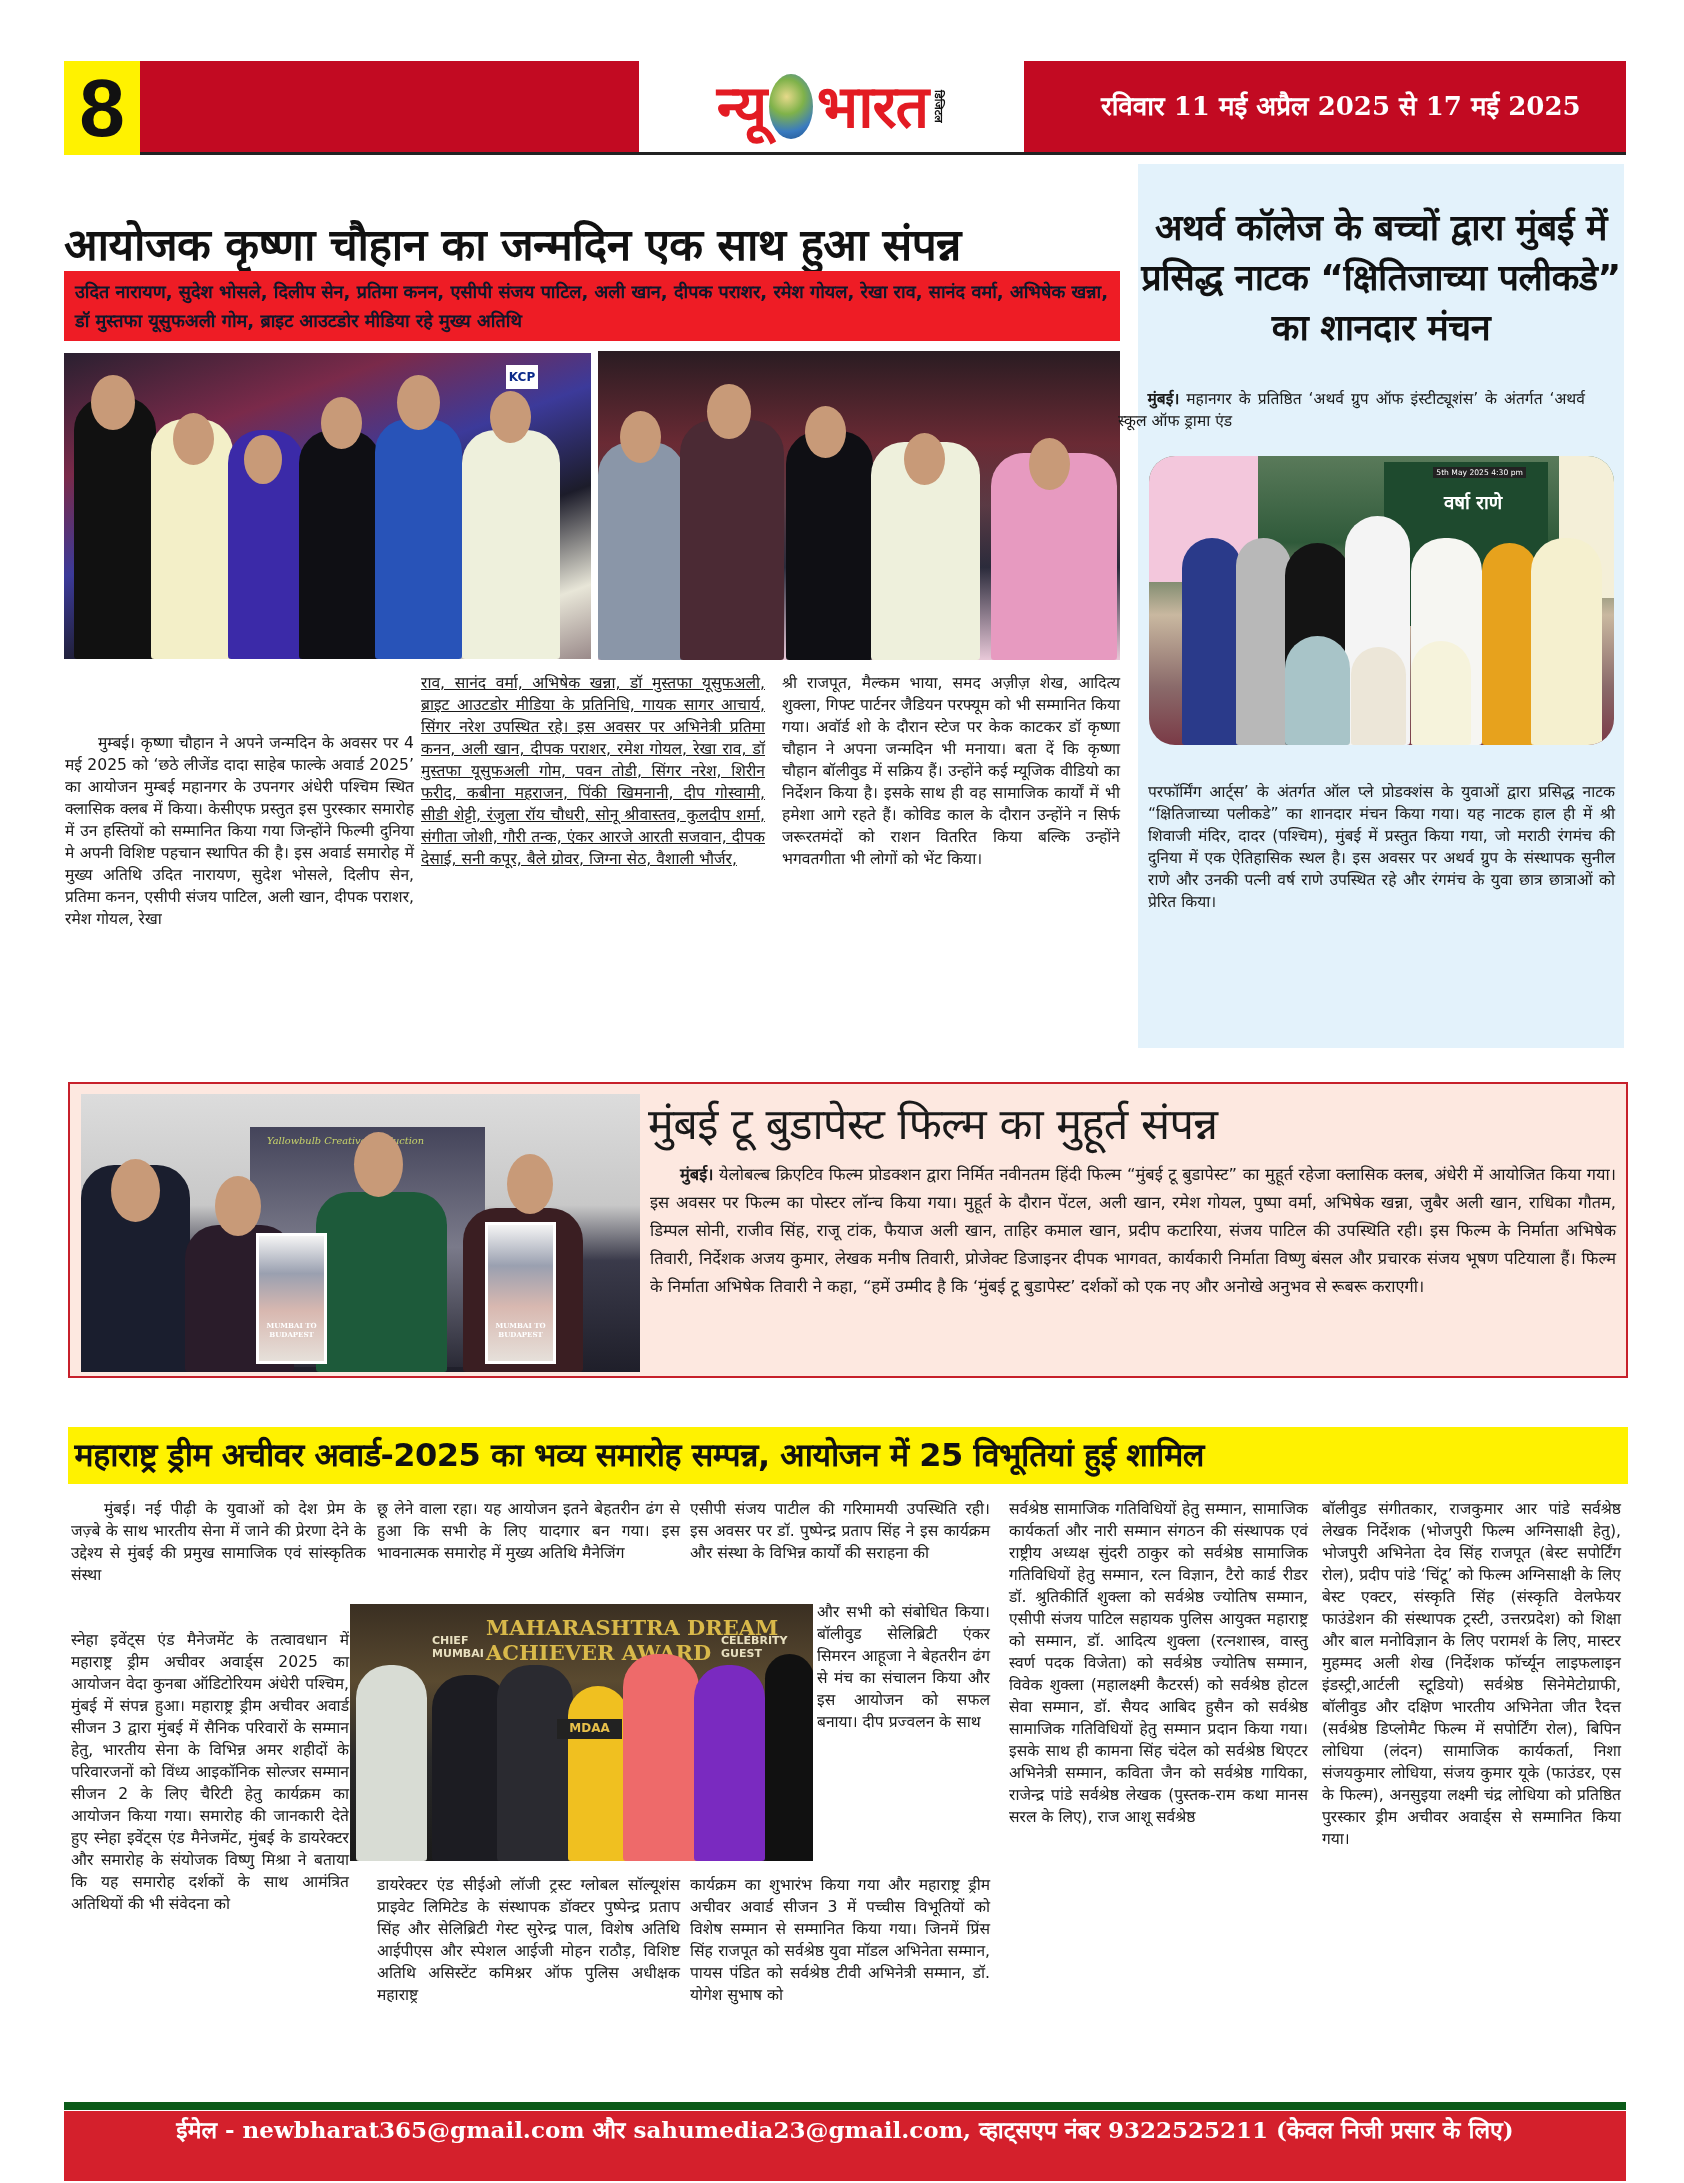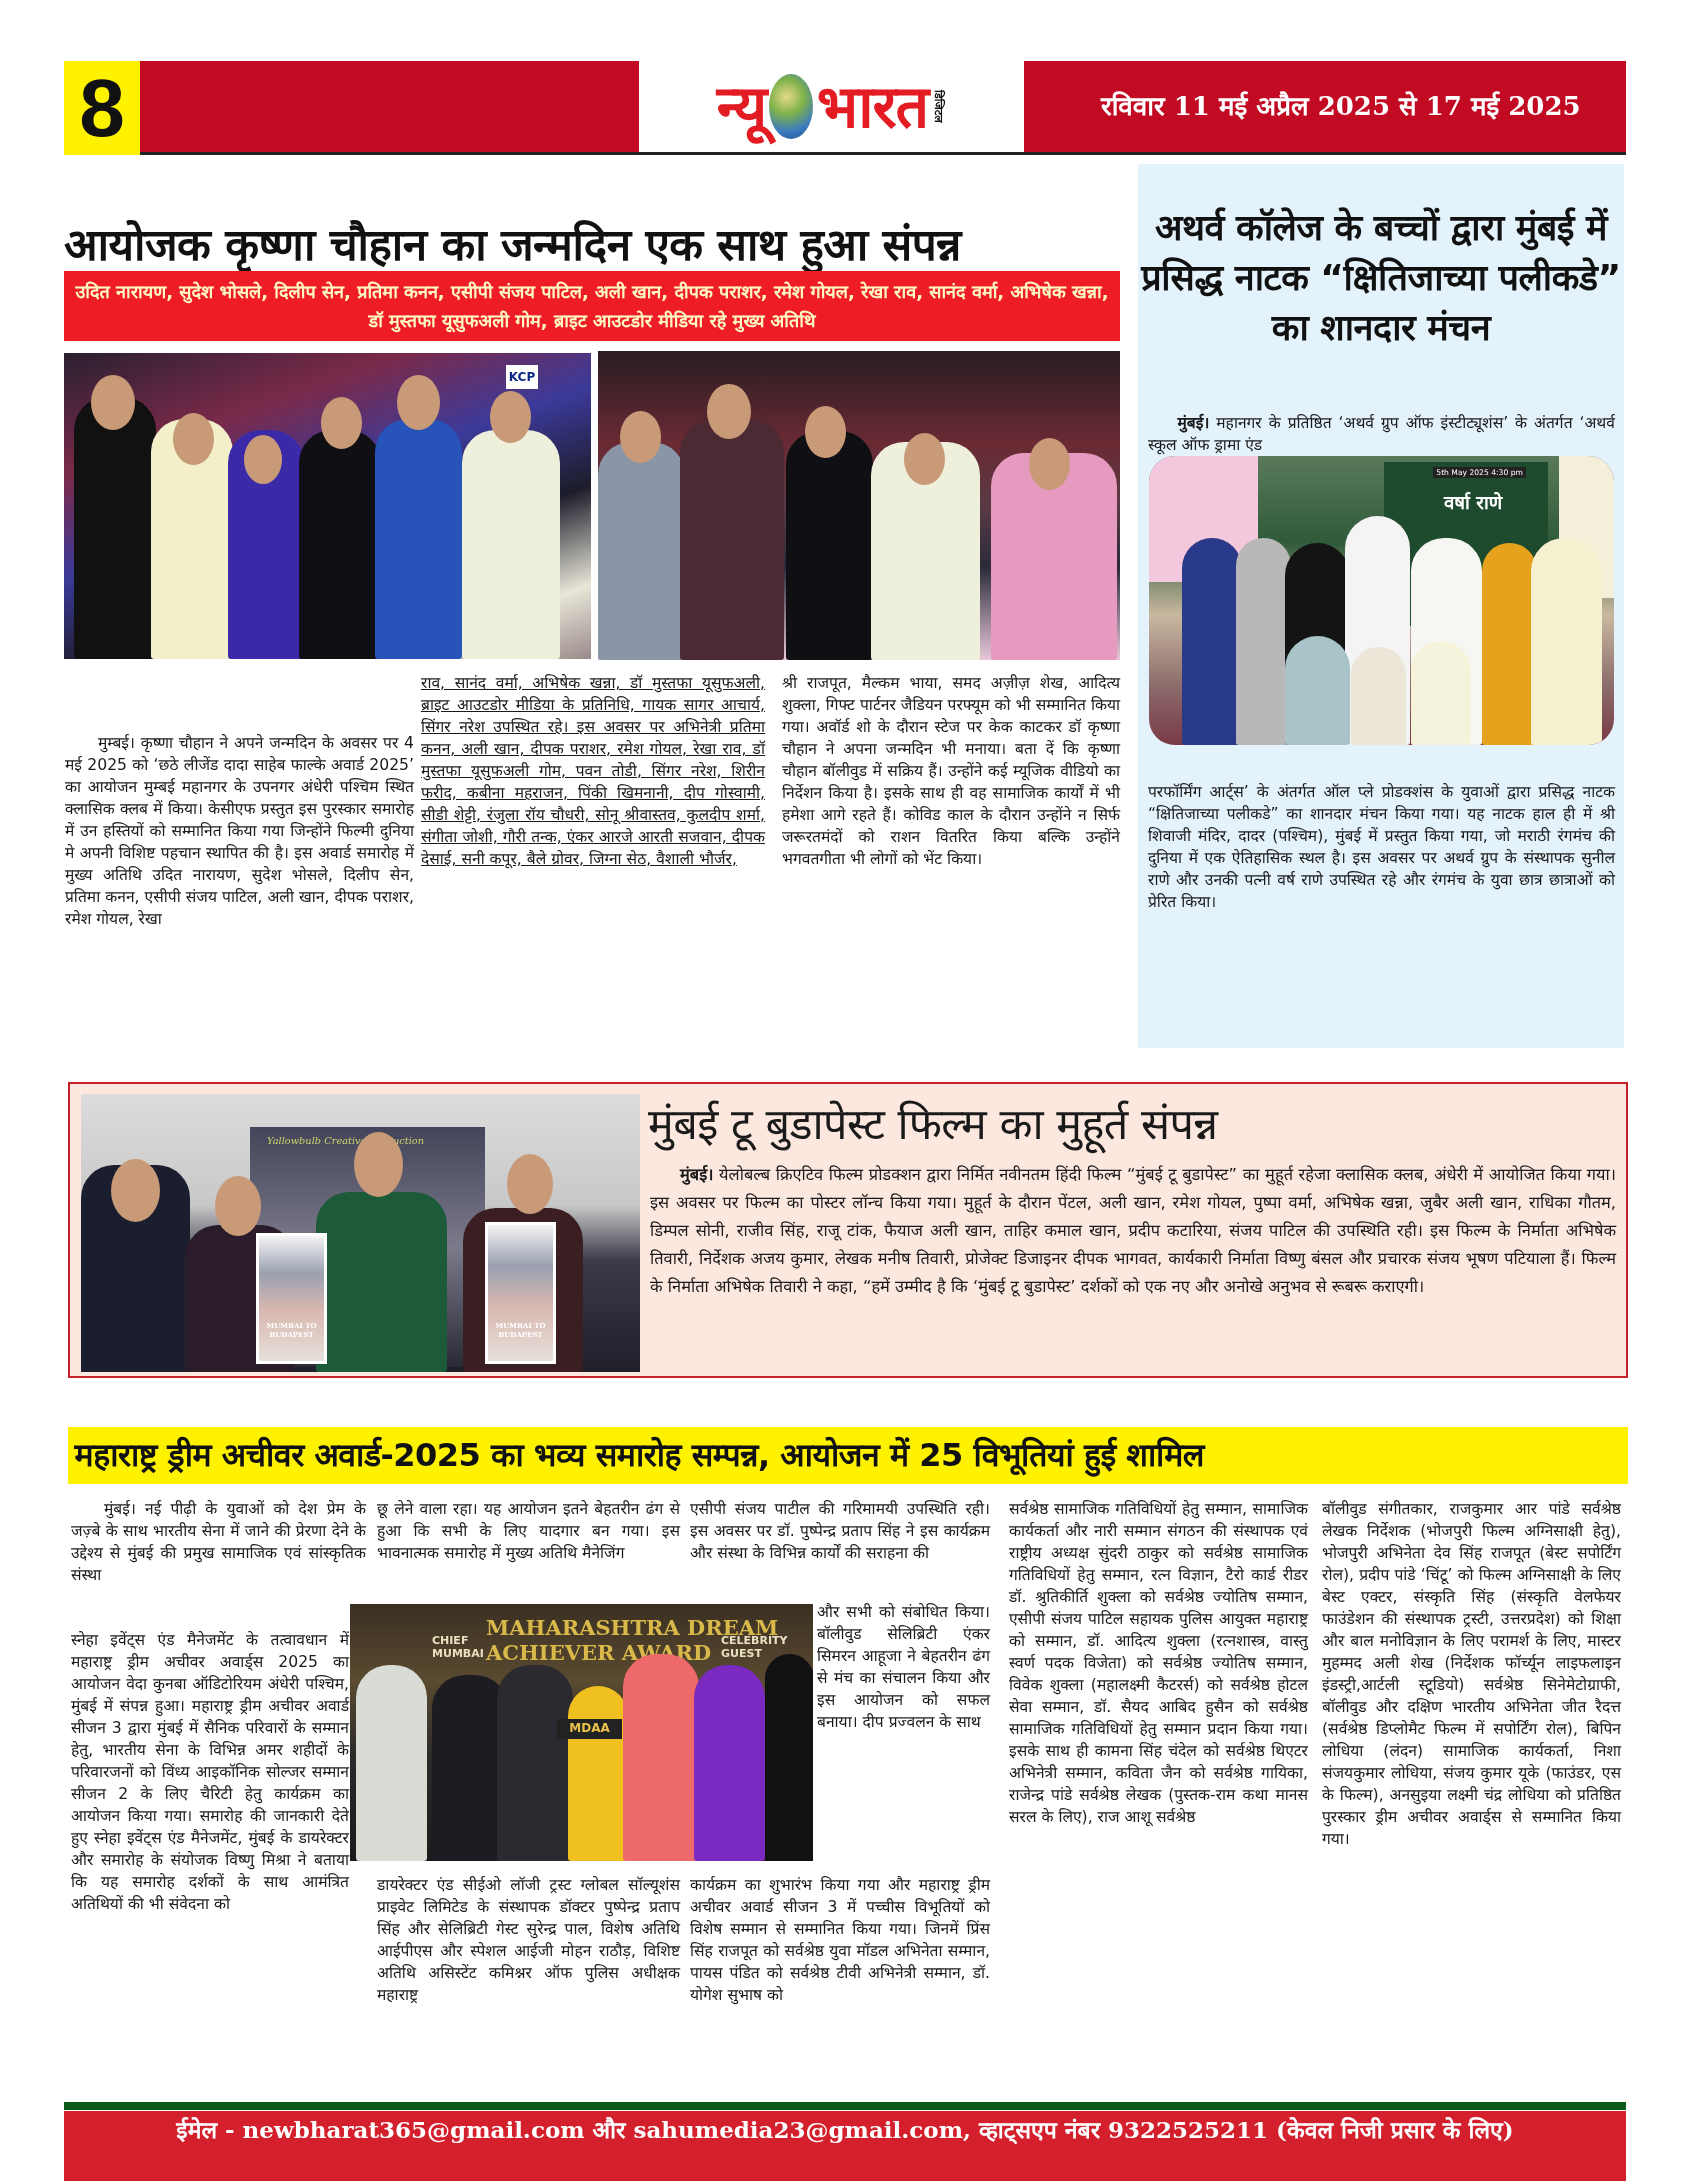--- a/index.html
+++ b/index.html
@@ -10,37 +10,37 @@
   .masthead { position: absolute; left: 64px; top: 61px; width: 1562px; height: 94px; background: #c20a22; border-bottom: 3.3px solid #222; }
   .page-num { position: absolute; left: 0; top: 0; width: 76px; height: 94px; background: #fff200; color: #111; font-family: "Liberation Sans", sans-serif; font-weight: 700; font-size: 82px; line-height: 94px; text-align: center; }
   .logo-box { position: absolute; left: 575px; top: 0; width: 385px; height: 91px; background: #fff; display: flex; align-items: center; justify-content: center; }
   .logo-text { font-family: "DejaVu Sans", sans-serif; font-weight: 700; color: #e31b23; font-size: 59px; line-height: 1; letter-spacing: -1.1px; }
   .globe { display: inline-block; width: 44px; height: 65px; border-radius: 50%; background: radial-gradient(circle at 40% 35%, #e6d98a 0%, #7fb24a 35%, #3a7bbf 70%, #1d4f8a 100%); vertical-align: middle; margin: 0 3.3px; }
   .logo-sub { writing-mode: vertical-rl; font-size: 11px; color: #111; font-weight: 700; margin-left: 3.3px; }
   .date-line { position: absolute; left: 1037px; top: 0; height: 91px; line-height: 91px; color: #fff; font-family: "DejaVu Serif", serif; font-weight: 700; font-size: 26px; }
 
   
   .a1-headline { position: absolute; left: 64px; top: 162px; width: 1048px; font-family: "DejaVu Sans", sans-serif; font-weight: 700; font-size: 44px; line-height: 55px; color: #111; letter-spacing: -0.5px; }
-  .a1-sub { position: absolute; left: 64px; top: 271px; width: 1056px; height: 70px; background: #ee1c25; color: #fef9c3; font-weight: 700; font-size: 18px; line-height: 29.5px; text-align: center; padding: 5.5px 11px; }
+  .a1-sub { position: absolute; left: 64px; top: 271px; width: 1056px; height: 70px; background: #ee1c25; color: #0f172a; font-weight: 700; font-size: 18px; line-height: 29.5px; padding: 5.5px 11px; }
   .photo { position: absolute; overflow: hidden; }
   .photo-a1-left { left: 64px; top: 353px; width: 527px; height: 306px; background: linear-gradient(160deg, #2a2030 0%, #7a2a4a 25%, #3c3a9a 45%, #1c1c2a 65%, #e8e6d8 85%, #9a8a8a 100%); }
   .photo-a1-right { left: 598px; top: 351px; width: 522px; height: 309px; background: linear-gradient(180deg, #2a1c22 0%, #6a2a34 30%, #5a3a44 50%, #2b2b3b 70%, #e8c8d8 100%); }
   .person { position: absolute; bottom: 0; border-radius: 33px 33px 3.3px 3.3px; }
   .head { position: absolute; border-radius: 50%; background: #c89a78; }
 
   .col { position: absolute; font-family: "DejaVu Sans", sans-serif; font-size: 15.6px; line-height: 22px; text-align: justify; color: #1a1a1a; }
   .col .lead { font-weight: 700; }
   .a1-c1 { left: 65px; top: 688px; width: 349px; text-indent: 33px; margin-top: 44px; }
   .a1-c2 { left: 421px; top: 672px; width: 344px; text-decoration: underline; }
   .a1-c3 { left: 782px; top: 672px; width: 338px; }
 
   
   .a2-box { position: absolute; left: 1138px; top: 164px; width: 486px; height: 884px; background: #e3f2fb; }
   .a2-headline { position: absolute; left: 1141px; top: 175px; width: 480px; text-align: center; font-weight: 700; font-size: 36px; line-height: 50px; color: #111; letter-spacing: -0.5px; margin-top: 28px; }
-  .a2-intro { left: 1148px; top: 388px; width: 467px; text-indent: 29.5px; margin-top: 24px; }
+  .a2-intro { left: 1118px; top: 388px; width: 467px; text-indent: 29.5px; }
   .photo-a2 { left: 1149px; top: 456px; width: 465px; height: 289px; background: linear-gradient(180deg, #5a7a5a 0%, #2f5a3a 30%, #c9b8a0 55%, #8a6a6a 80%, #7a3a46 100%); border-radius: 26px; }
   .a2-body { left: 1148px; top: 781px; width: 467px; }
 
   
   .a3-box { position: absolute; left: 68px; top: 1082px; width: 1560px; height: 296px; background: #fde8e0; border: 2.7px solid #c7202b; }
   .photo-a3 { left: 81px; top: 1094px; width: 559px; height: 278px; background: linear-gradient(180deg, #dcdcdc 0%, #c8c8c8 40%, #3a3a4a 60%, #1f1f2a 100%); }
   .a3-headline { position: absolute; left: 648px; top: 1094px; width: 972px; font-weight: 400; font-size: 43px; line-height: 60px; color: #1a1a1a; letter-spacing: -0.5px; }
   .a3-body { left: 650px; top: 1161px; width: 966px; font-size: 16.4px; line-height: 28px; text-indent: 30px; }
 
   

